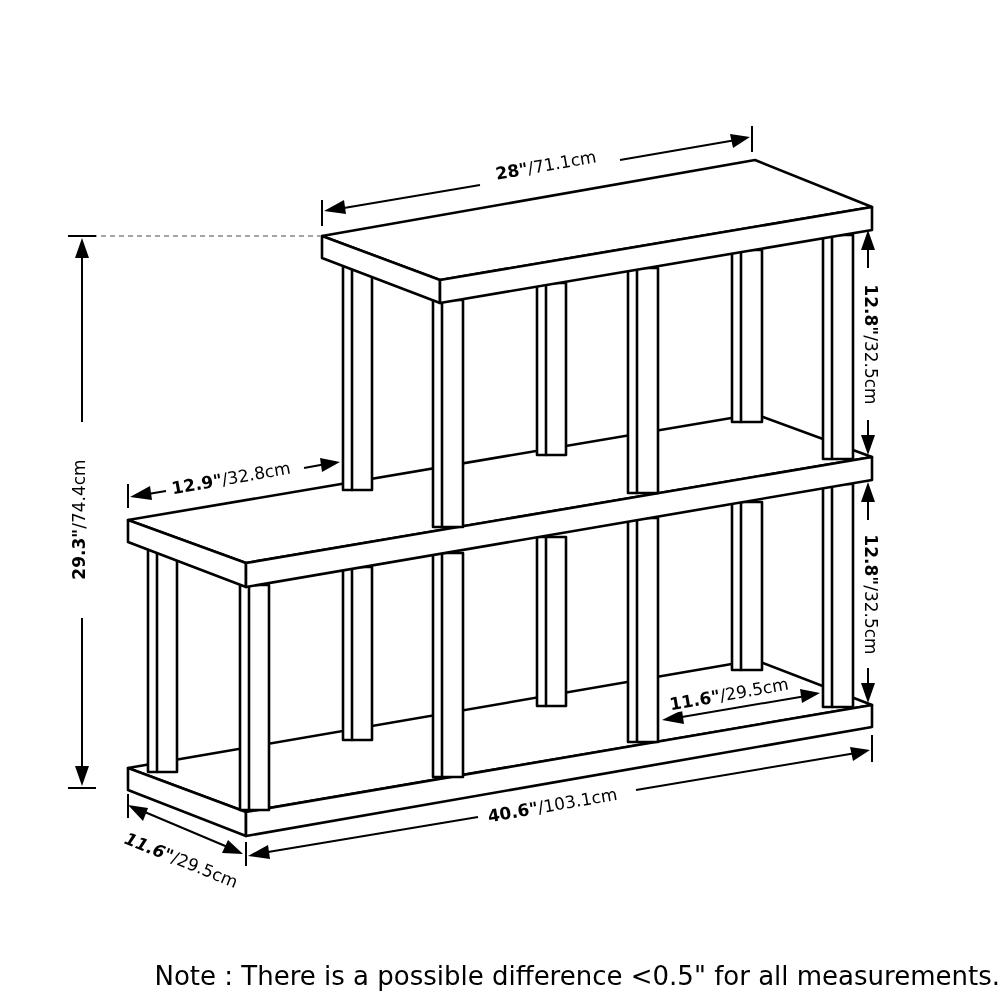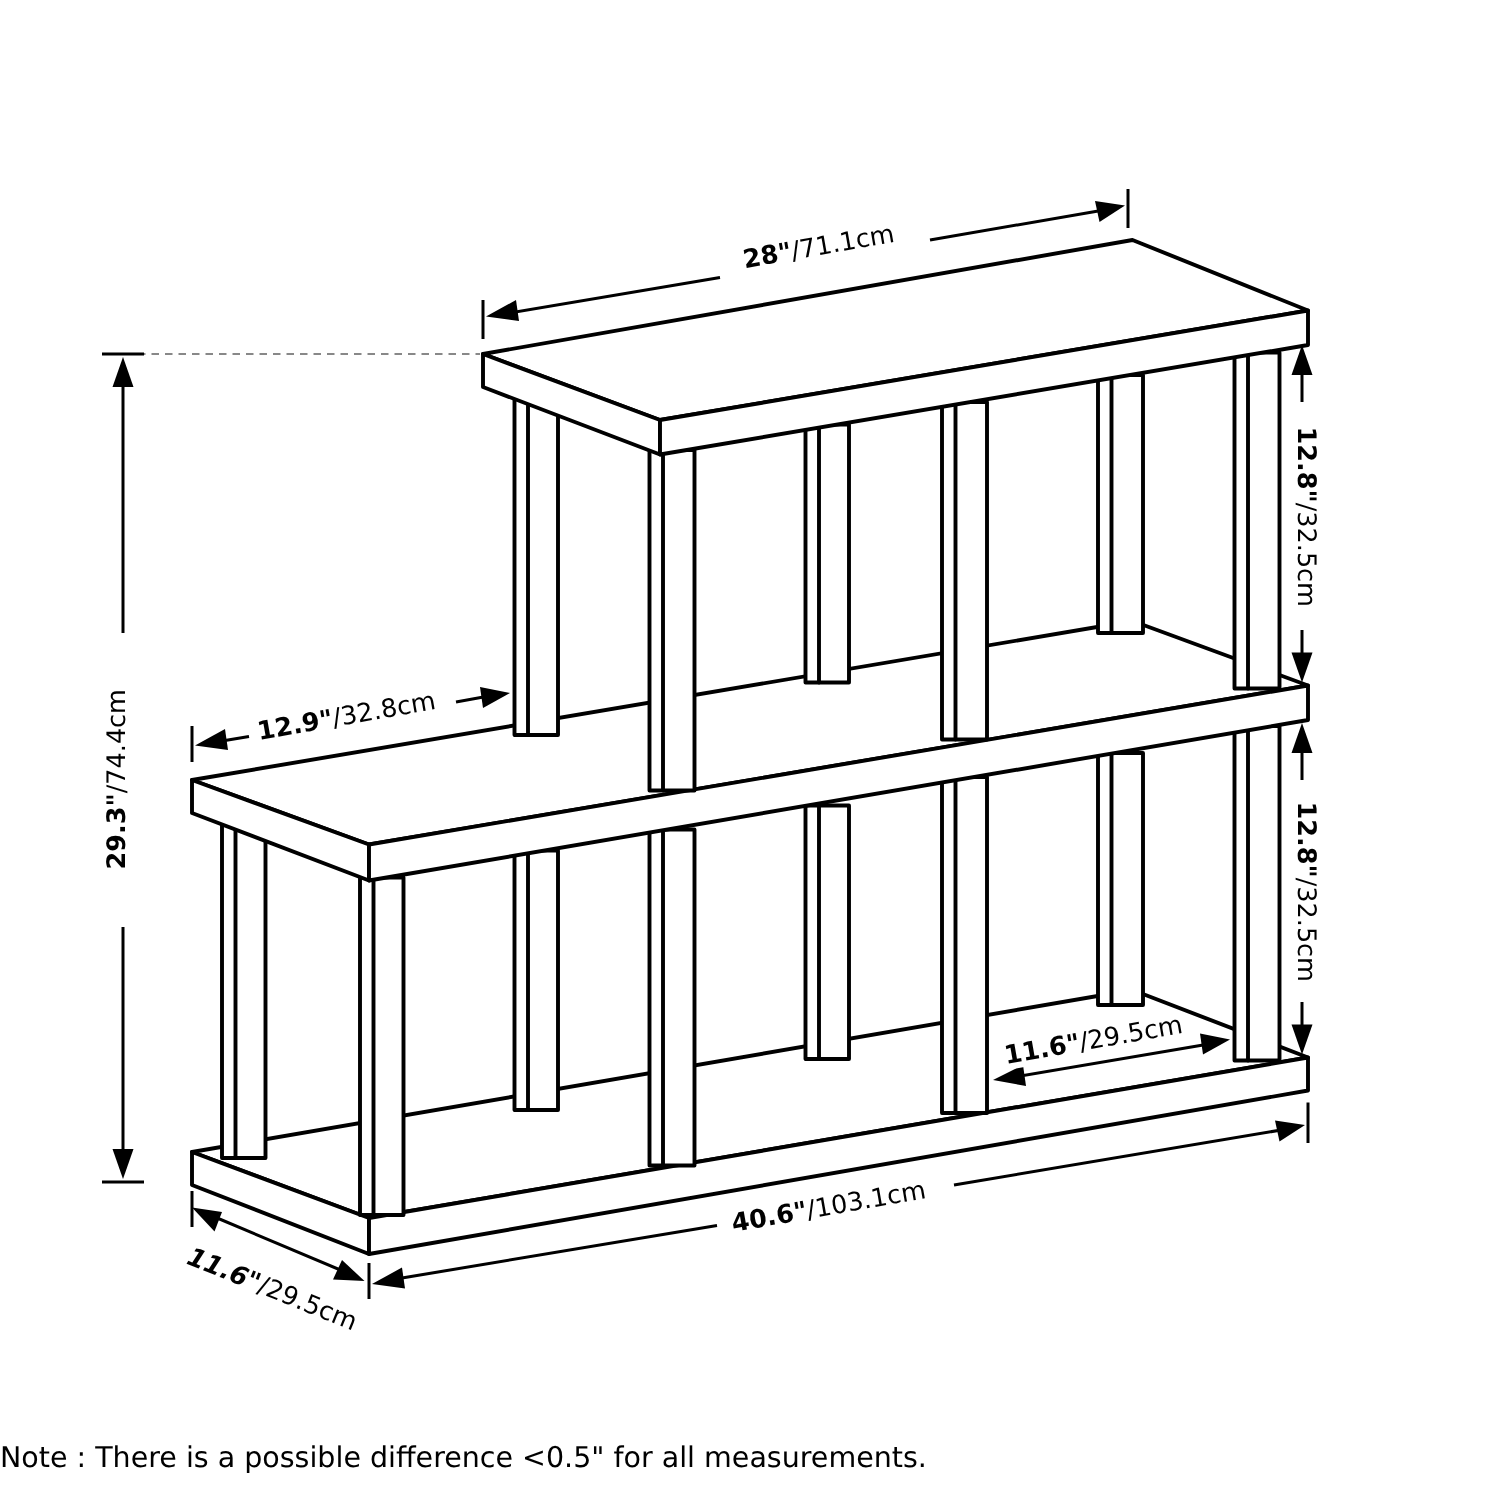--- a/index.html
+++ b/index.html
@@ -6,21 +6,21 @@
   body { width: 1000px; height: 1000px; position: relative; overflow: hidden;
          font-family: "DejaVu Sans", "Liberation Sans", sans-serif; color: #000; }
   svg.drawing { position: absolute; left: 0; top: 0; width: 1000px; height: 1000px; }
   .ln { stroke: #000; stroke-width: 2.6; fill: none; stroke-linejoin: round; stroke-linecap: round; }
   .face { fill: #ffffff; stroke: #000; stroke-width: 2.6; stroke-linejoin: round; }
   .dim { stroke: #000; stroke-width: 2; fill: none; }
   .dash { stroke: #888; stroke-width: 1.3; stroke-dasharray: 5 4; fill: none; }
   .arrow { fill: #000; }
   .lbl { position: absolute; white-space: nowrap; font-size: 17px; line-height: 1; background: #fff; padding: 0 3px; transform-origin: center center; }
   .lbl b { font-weight: bold; }
-  .note { position: absolute; left: 0; width: 1000px; top: 961px; text-align: left; font-size: 19px; }
+  .note { position: absolute; left: 0; width: 1000px; top: 961px; text-align: right; font-size: 26px; }
 </style>
 </head>
 <body>
 
 <svg class="drawing" viewBox="0 0 1000 1000" xmlns="http://www.w3.org/2000/svg">
 
   <g>
     <polygon class="face" points="128,768 246,812 872,705 755,660"></polygon>
     <polygon class="face" points="128,768 128,790 246,836 246,812"></polygon>
     <polygon class="face" points="246,812 246,836 872,727 872,705"></polygon>

